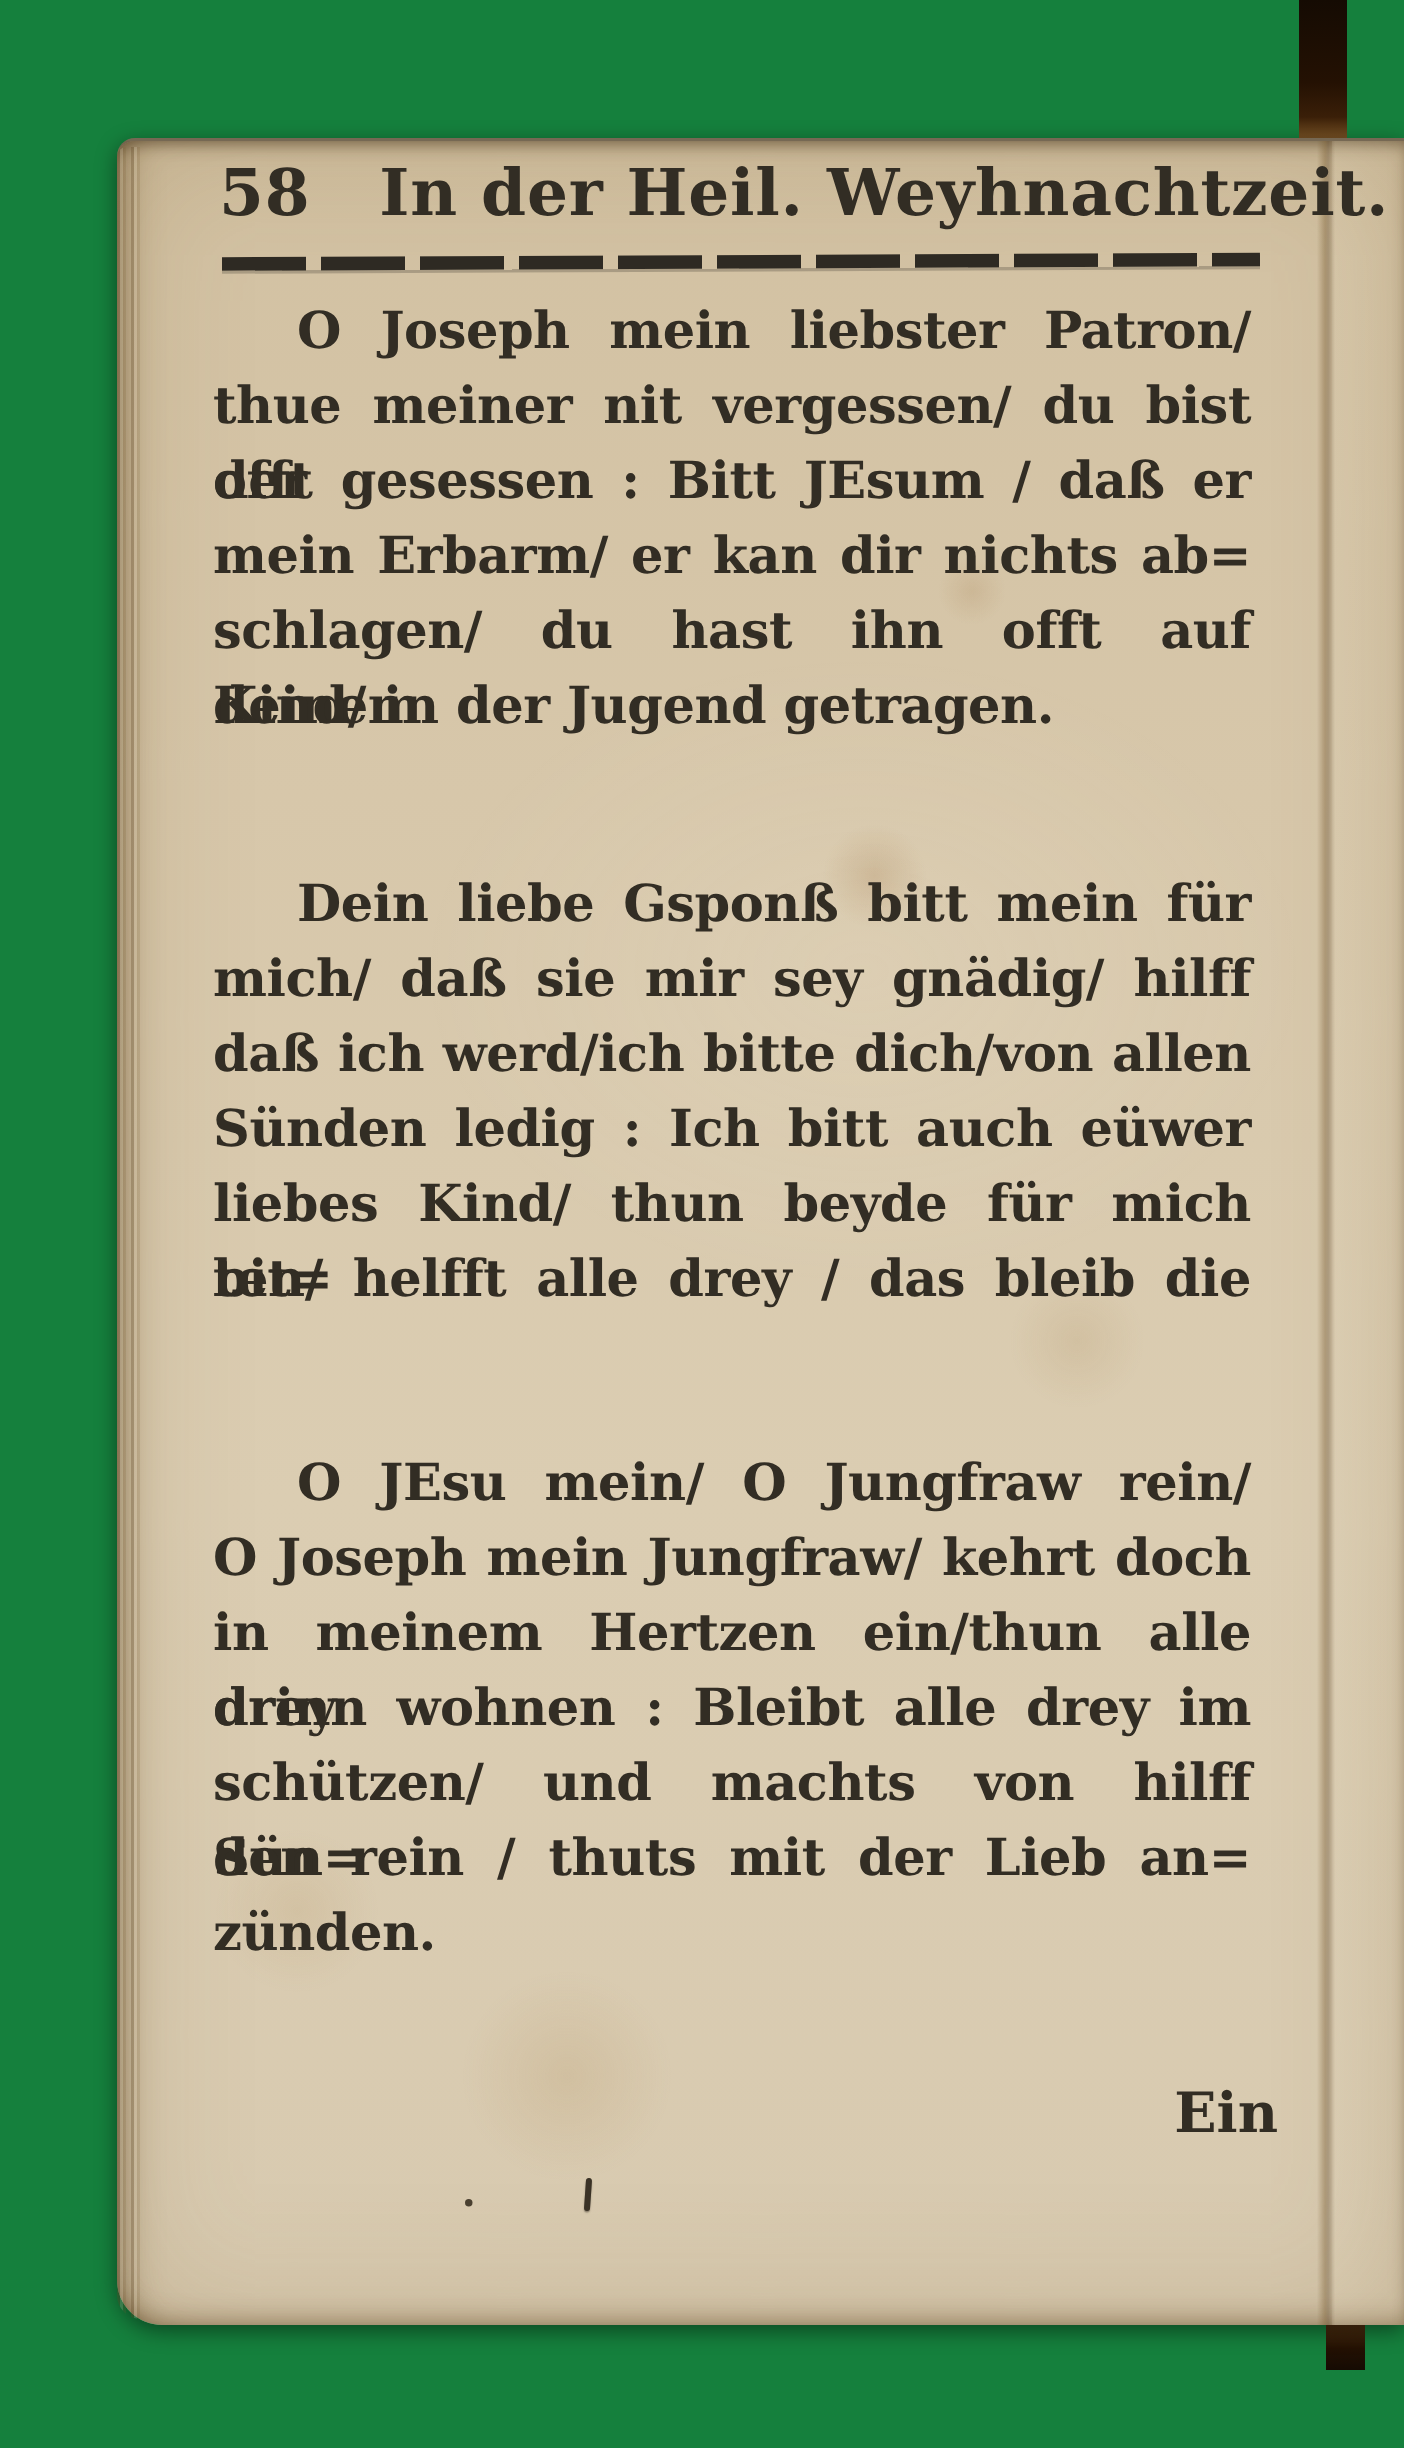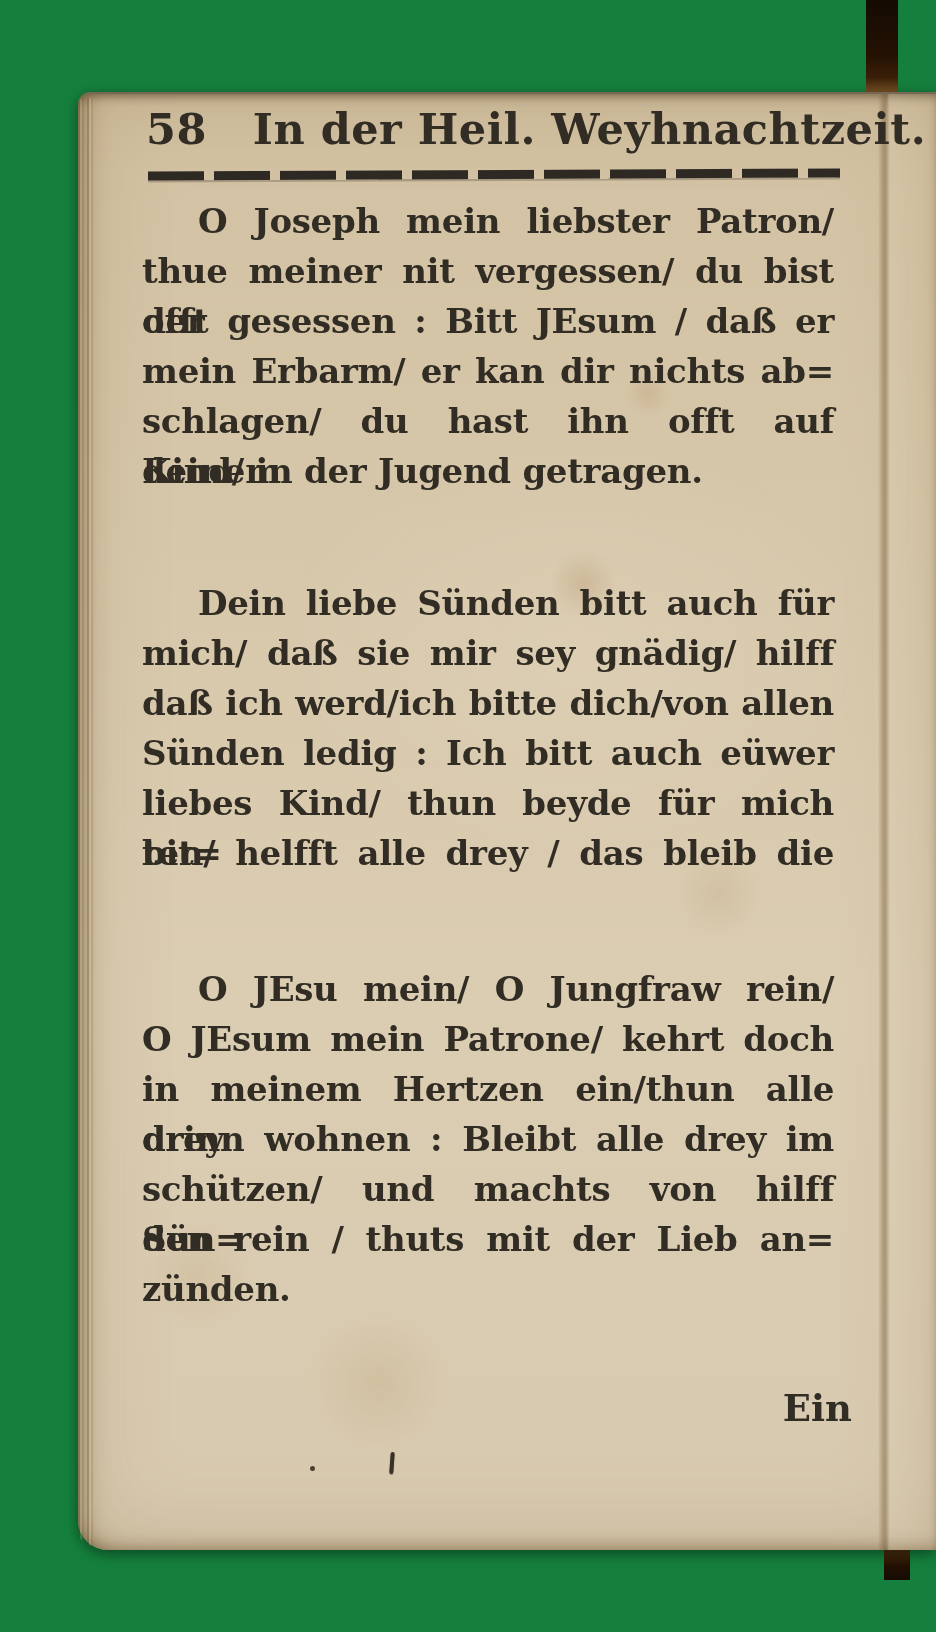--- a/index.html
+++ b/index.html
@@ -122,31 +122,31 @@
     <div class="para p1">
       <div class="ln first">O Joseph mein liebster Patron/</div>
       <div class="ln">thue meiner nit vergessen/ du bist der</div>
       <div class="ln">offt gesessen : Bitt JEsum / daß er</div>
       <div class="ln">mein Erbarm/ er kan dir nichts ab=</div>
       <div class="ln">schlagen/ du hast ihn offt auf deinem</div>
       <div class="ln last">Kind/ in der Jugend getragen.</div>
     </div>
 
     <div class="para p2">
-      <div class="ln first">Dein liebe Sünden bitt auch für</div>
+      <div class="ln first">Dein liebe Gsponß bitt mein für</div>
       <div class="ln">mich/ daß sie mir sey gnädig/ hilff</div>
       <div class="ln">daß ich werd/ich bitte dich/von allen</div>
       <div class="ln">Sünden ledig : Ich bitt auch eüwer</div>
       <div class="ln">liebes Kind/ thun beyde für mich bit=</div>
       <div class="ln">ten/ helfft alle drey / das bleib die</div>
     </div>
 
     <div class="para p3">
       <div class="ln first">O JEsu mein/ O Jungfraw rein/</div>
-      <div class="ln">O JEsum mein Patrone/ kehrt doch</div>
+      <div class="ln">O Joseph mein Jungfraw/ kehrt doch</div>
       <div class="ln">in meinem Hertzen ein/thun alle drey</div>
       <div class="ln">drinn wohnen : Bleibt alle drey im</div>
       <div class="ln">schützen/ und machts von hilff Sün=</div>
       <div class="ln">den rein / thuts mit der Lieb an=</div>
       <div class="ln last">zünden.</div>
     </div>
 
     <div class="catchword">Ein</div>
 
     <div class="ink-mark"></div>

